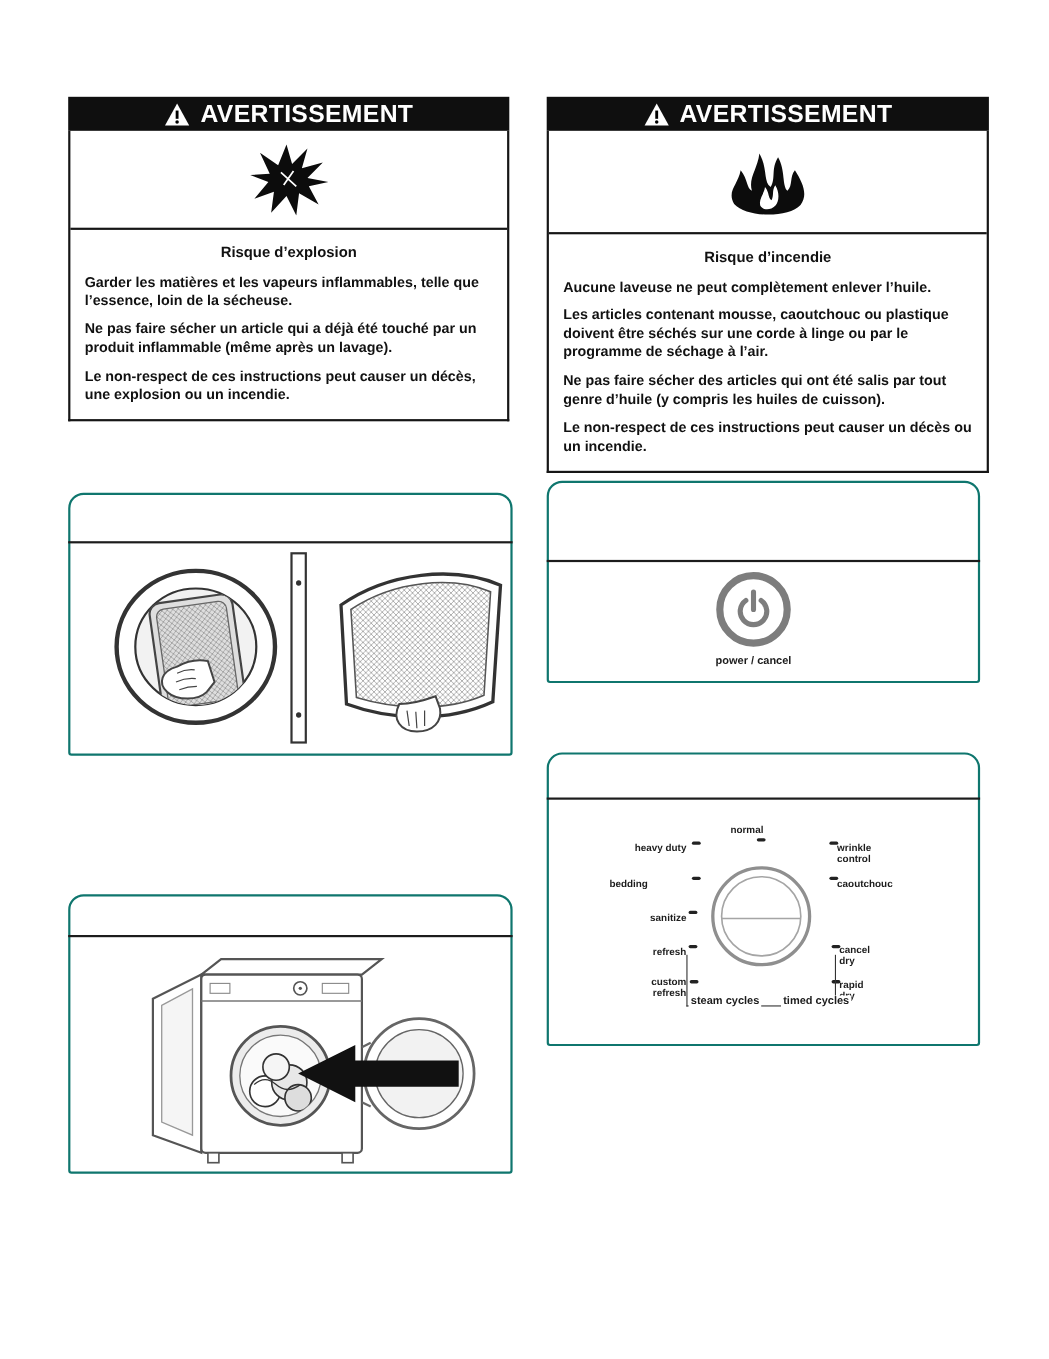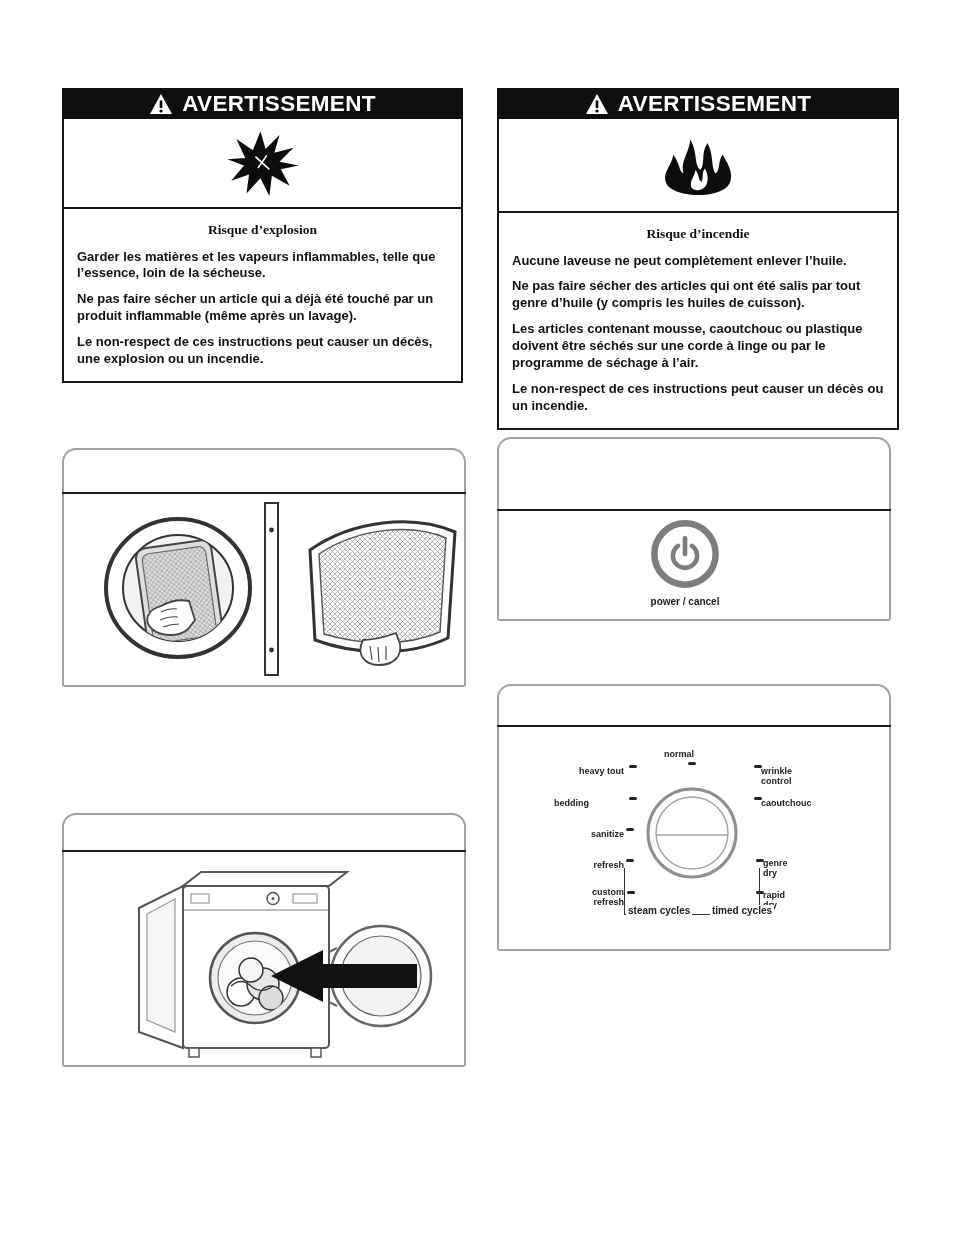--- a/index.html
+++ b/index.html
@@ -4,26 +4,26 @@
 <style>
   html,body{margin:0;padding:0;background:#fff;}
   .page{position:relative;width:954px;height:1235px;background:#ffffff;font-family:"Liberation Sans",sans-serif;overflow:hidden;}
 
   
   .warnbox{position:absolute;}
   .warnhead{background:#0f0f0f;color:#fff;height:31px;display:flex;align-items:center;justify-content:center;gap:9px;font-weight:bold;font-size:22.5px;letter-spacing:.3px;}
   .warnbody{border:2px solid #161616;border-top:none;background:#fff;}
   .warnicon{height:88px;display:flex;align-items:center;justify-content:center;border-bottom:2px solid #161616;}
   .warntext{padding:10px 13px 13px;font-weight:bold;font-size:13px;line-height:1.3;color:#111;}
-  .warntitle{text-align:center;margin:2px 0 10px;font-size:13.5px;font-family:Liberation Serif, serif;}
+  .warntitle{text-align:center;margin:2px 0 10px;font-size:13.5px;}
   .warnp{margin:0 0 9px;}
   .warnp:last-child{margin-bottom:0;}
 
   
-  .panel{position:absolute;background:#fff;border:2px solid #a3a3a3;border-radius:14px 14px 3px 3px;}
+  .panel{position:absolute;background:#fff;border:2px solid #0f766e;border-radius:14px 14px 3px 3px;}
   .topline{position:absolute;left:-2px;right:-2px;border-top:2px solid #1c1c1c;}
 
   .abs{position:absolute;}
   .cyc-label{position:absolute;font-size:9px;font-weight:bold;color:#1c1c1c;line-height:1.15;}
   .tick{position:absolute;width:8px;height:3px;background:#222;border-radius:1.5px;}
   .bracket{position:absolute;border:1.5px solid #333;border-top:none;}
   .group-label{position:absolute;font-size:10px;font-weight:bold;color:#1c1c1c;background:#fff;padding:0 2px;}
   .power-label{position:absolute;font-size:10px;font-weight:bold;color:#1c1c1c;text-align:center;}
 </style>
 </head>
@@ -72,22 +72,22 @@
     <div class="warnbody">
       <div class="warnicon" style="height:92px;">
         <svg width="96" height="68" viewBox="0 0 100 80">
           <path d="M14 64 C6 50 18 44 21 28 C29 38 27 47 33 50 C29 36 39 27 41 10 C50 26 45 40 53 46 C59 36 53 27 61 14 C69 28 65 44 71 50 C77 44 73 35 79 28 C88 42 93 55 85 65 C72 79 28 79 14 64 Z" fill="#0c0c0c"></path>
           <path d="M42 66 C40 58 46 54 47 46 C52 52 50 58 54 60 C57 54 54 50 58 44 C63 52 62 62 58 66 C53 71 45 71 42 66 Z" fill="#fff"></path>
         </svg>
       </div>
       <div class="warntext">
         <div class="warntitle">Risque d’incendie</div>
         <p class="warnp">Aucune laveuse ne peut complètement enlever l’huile.</p>
+        <p class="warnp">Les articles contenant mousse, caoutchouc ou plastique doivent être séchés sur une corde à linge ou par le programme de séchage à l’air.</p>
         <p class="warnp">Ne pas faire sécher des articles qui ont été salis par tout genre d’huile (y compris les huiles de cuisson).</p>
-        <p class="warnp">Les articles contenant mousse, caoutchouc ou plastique doivent être séchés sur une corde à linge ou par le programme de séchage à l’air.</p>
         <p class="warnp">Le non-respect de ces instructions peut causer un décès ou un incendie.</p>
       </div>
     </div>
   </div>
 
   <div class="panel" style="left:62px;top:448px;width:400px;height:235px;">
     <div class="topline" style="top:42px;"></div>
     <div class="abs" style="left:1px;top:44px;">
       <svg width="394" height="188" viewBox="0 0 394 188">
         <defs>
@@ -152,28 +152,28 @@
     <div class="tick" style="left:130px;top:111px;"></div>
     <div class="tick" style="left:127px;top:142px;"></div>
     <div class="tick" style="left:127px;top:173px;"></div>
     <div class="tick" style="left:128px;top:205px;"></div>
     <div class="tick" style="left:255px;top:79px;"></div>
     <div class="tick" style="left:255px;top:111px;"></div>
     <div class="tick" style="left:257px;top:173px;"></div>
     <div class="tick" style="left:257px;top:205px;"></div>
 
     <div class="cyc-label" style="left:165px;top:63px;width:56px;text-align:left;">normal</div>
-    <div class="cyc-label" style="left:55px;top:80px;width:70px;text-align:right;">heavy tout</div>
+    <div class="cyc-label" style="left:55px;top:80px;width:70px;text-align:right;">heavy duty</div>
     <div class="cyc-label" style="left:55px;top:112px;width:70px;text-align:left;">bedding</div>
     <div class="cyc-label" style="left:55px;top:143px;width:70px;text-align:right;">sanitize</div>
     <div class="cyc-label" style="left:55px;top:174px;width:70px;text-align:right;">refresh</div>
     <div class="cyc-label" style="left:79px;top:201px;width:46px;text-align:right;">custom refresh</div>
     <div class="cyc-label" style="left:262px;top:80px;width:42px;">wrinkle control</div>
     <div class="cyc-label" style="left:262px;top:112px;width:52px;">caoutchouc</div>
-    <div class="cyc-label" style="left:264px;top:172px;width:32px;">genre dry</div>
+    <div class="cyc-label" style="left:264px;top:172px;width:32px;">cancel dry</div>
     <div class="cyc-label" style="left:264px;top:204px;width:32px;">rapid dry</div>
 
     <div class="bracket" style="left:125px;top:182px;width:134px;height:46px;"></div>
     <div class="group-label" style="left:127px;top:219px;">steam cycles</div>
     <div class="group-label" style="left:211px;top:219px;">timed cycles</div>
   </div>
 
   <div class="panel" style="left:62px;top:813px;width:400px;height:250px;">
     <div class="topline" style="top:35px;"></div>
     <div class="abs" style="left:1px;top:37px;">

